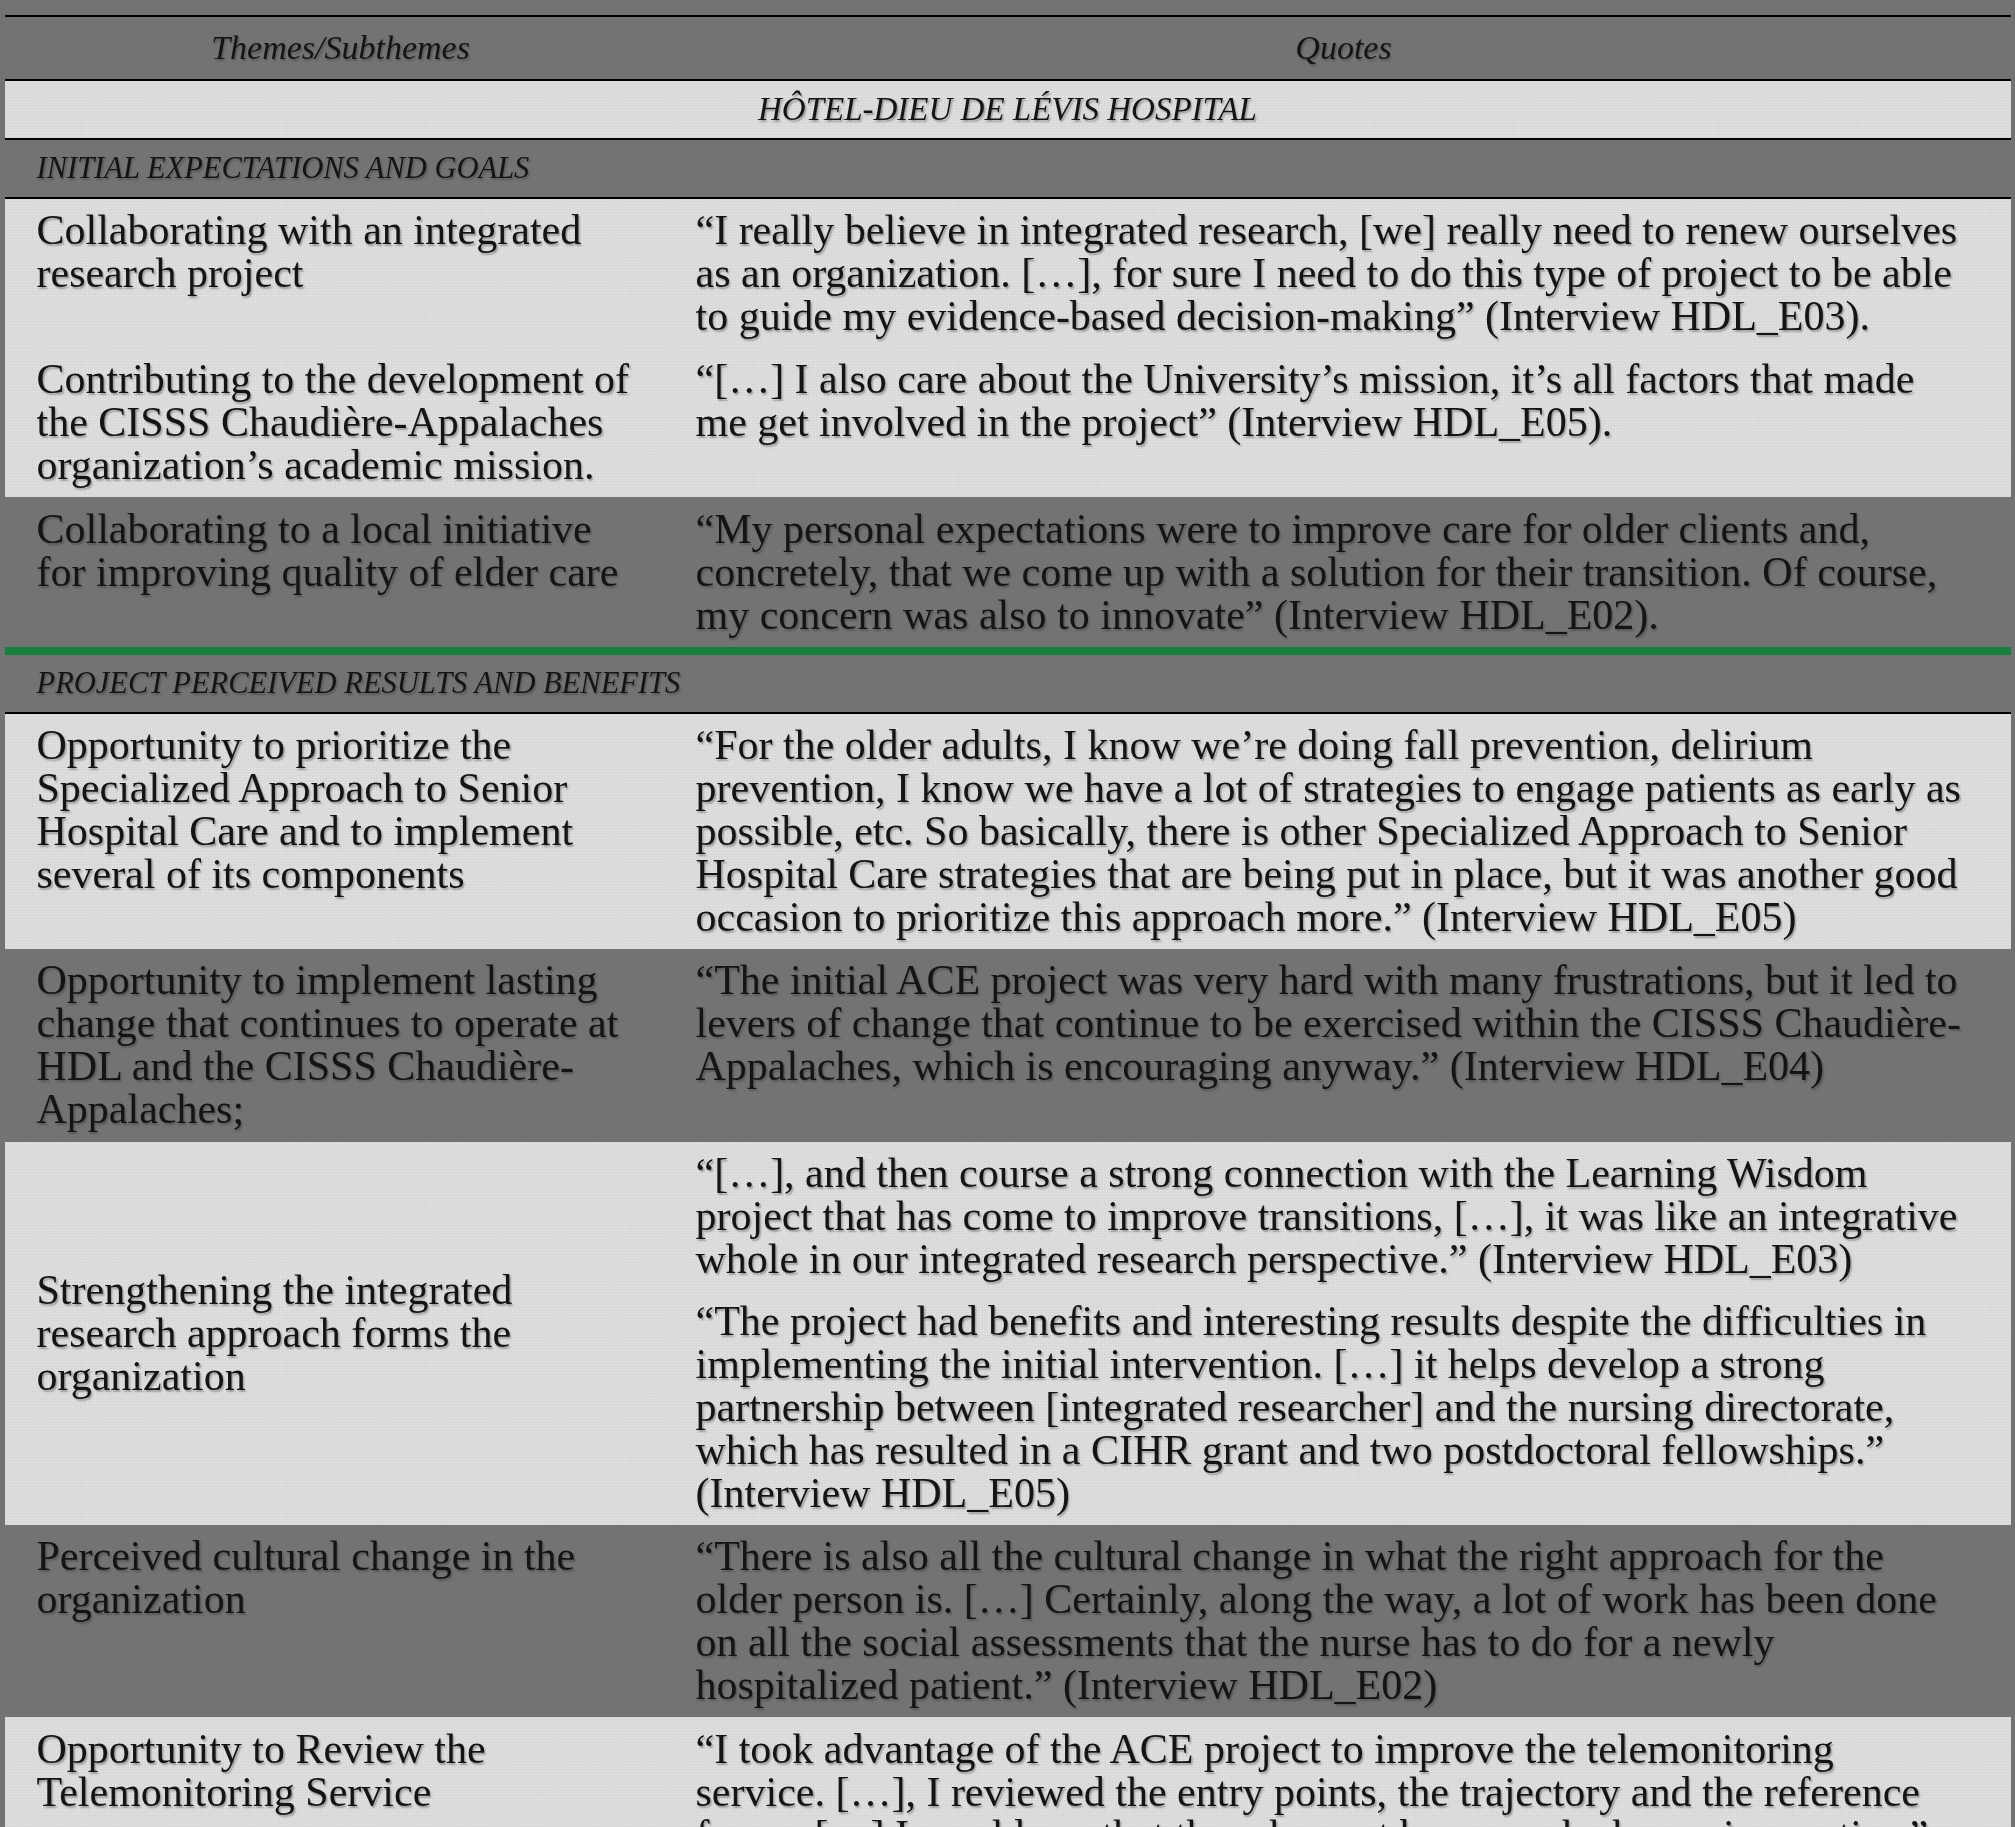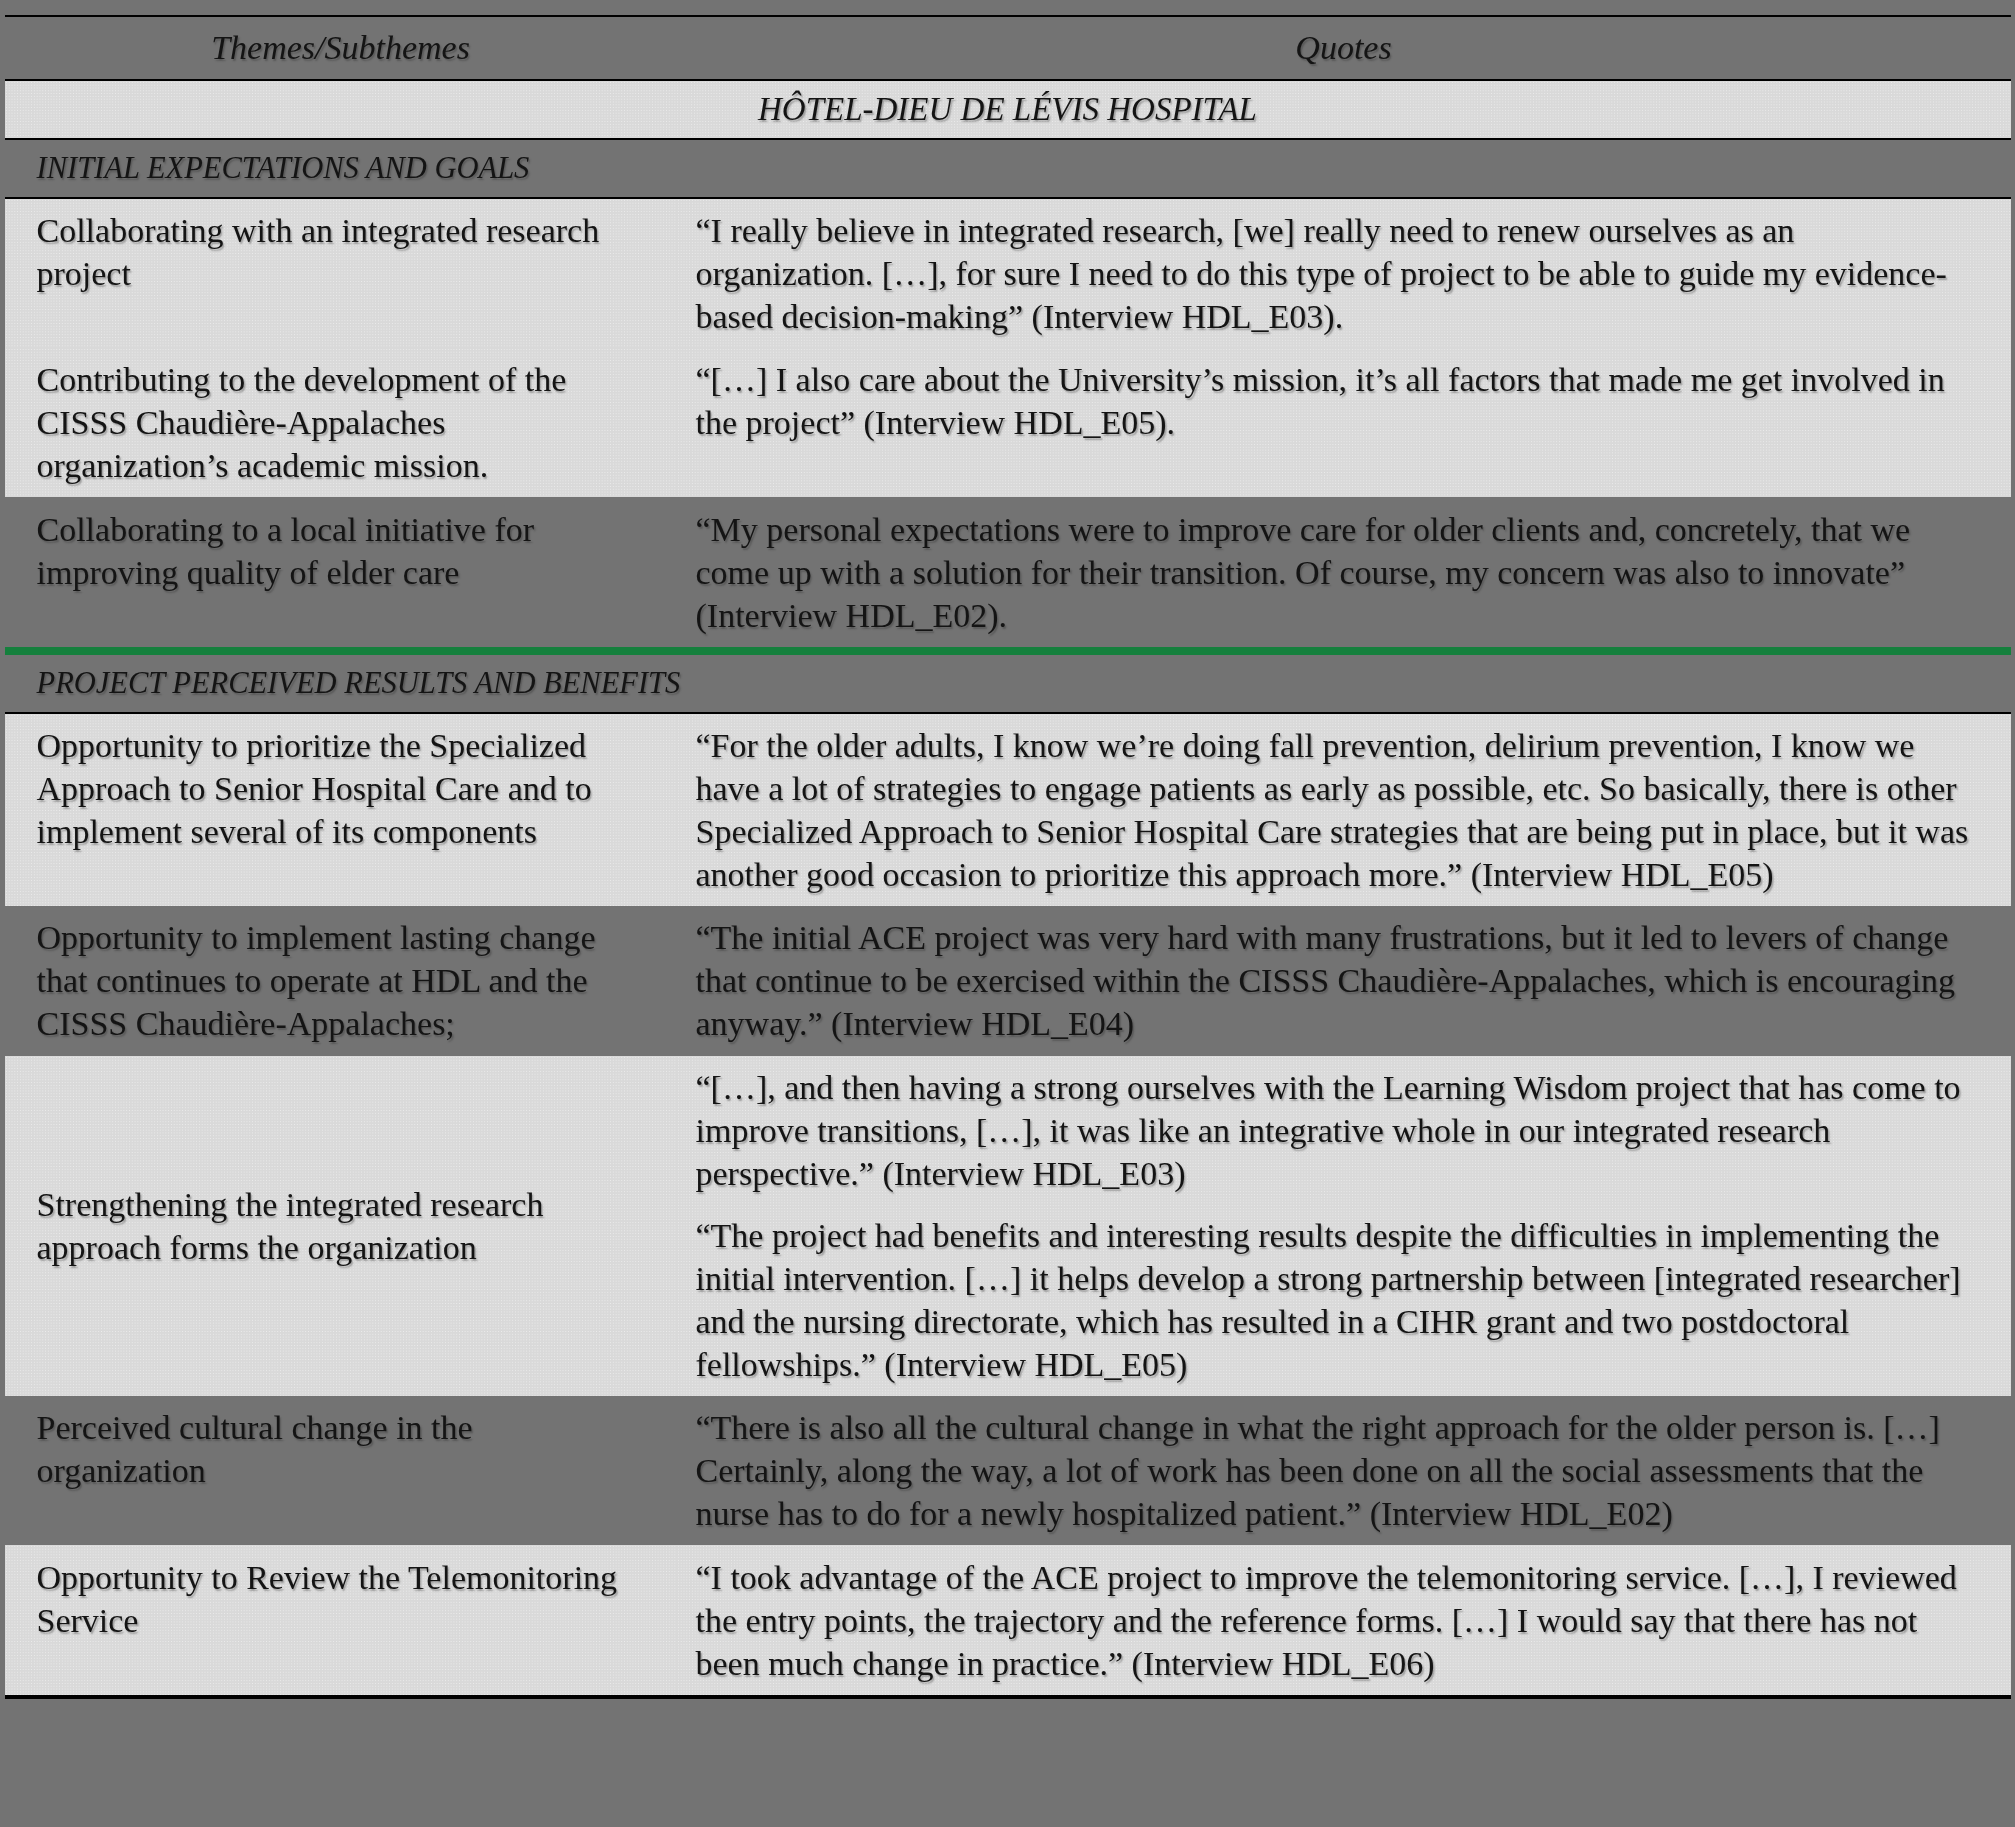--- a/index.html
+++ b/index.html
@@ -49,21 +49,21 @@
   tr.section td {
     height: 55px;
     vertical-align: middle;
     font-style: italic;
     font-size: 30.5px;
     padding-left: 32px;
     border-bottom: 2.3px solid #000;
   }
 
   tr.data td {
-    font-size: 34px;
+    font-size: 42px;
     line-height: 43px;
     padding-top: 10.2px;
     padding-bottom: 10.2px;
   }
 
   td.theme { padding-left: 32px; padding-right: 42px; }
   td.quote { padding-left: 19px; padding-right: 40px; }
 
   tr.shaded td, tr.banner td {
     background-color: #d9d9d9;
@@ -140,21 +140,21 @@
       <tr class="data">
         <td class="theme">Opportunity to implement lasting change that continues to operate at HDL and the CISSS Chaudière-Appalaches;</td>
         <td class="quote">
           <p class="q">“The initial ACE project was very hard with many frustrations, but it led to levers of change that continue to be exercised within the CISSS Chaudière-Appalaches, which is encouraging anyway.” (Interview HDL_E04)</p>
         </td>
       </tr>
 
       <tr class="data shaded">
         <td class="theme mid">Strengthening the integrated research approach forms the organization</td>
         <td class="quote">
-          <p class="q">“[…], and then having a strong ourselves with the Learning Wisdom project that has come to improve transitions, […], it was like an integrative whole in our integrated research perspective.” (Interview HDL_E03)</p>
+          <p class="q">“[…], and then course a strong connection with the Learning Wisdom project that has come to improve transitions, […], it was like an integrative whole in our integrated research perspective.” (Interview HDL_E03)</p>
           <p class="q">“The project had benefits and interesting results despite the difficulties in implementing the initial intervention. […] it helps develop a strong partnership between [integrated researcher] and the nursing directorate, which has resulted in a CIHR grant and two postdoctoral fellowships.” (Interview HDL_E05)</p>
         </td>
       </tr>
 
       <tr class="data">
         <td class="theme">Perceived cultural change in the organization</td>
         <td class="quote">
           <p class="q">“There is also all the cultural change in what the right approach for the older person is. […] Certainly, along the way, a lot of work has been done on all the social assessments that the nurse has to do for a newly hospitalized patient.” (Interview HDL_E02)</p>
         </td>
       </tr>

